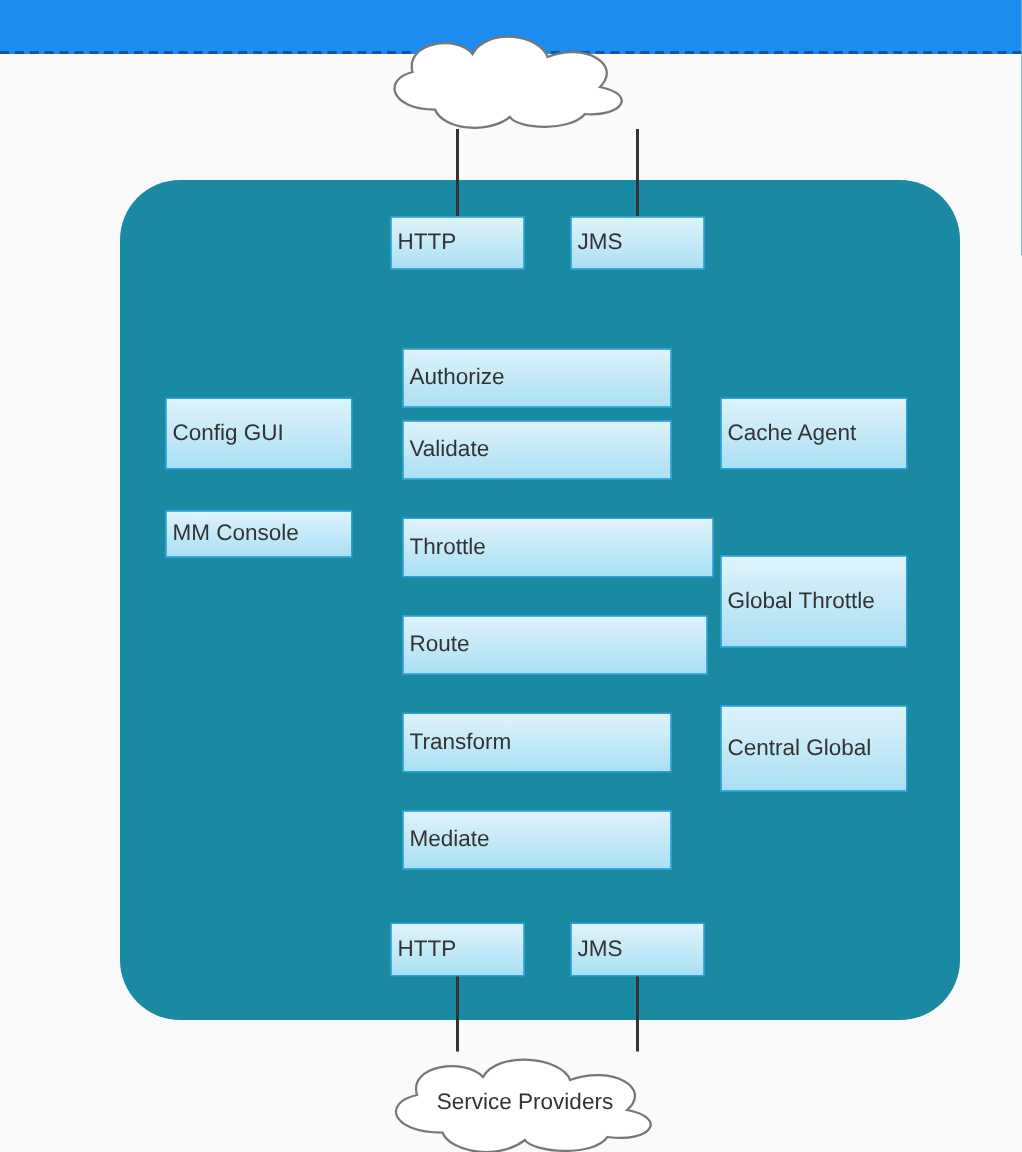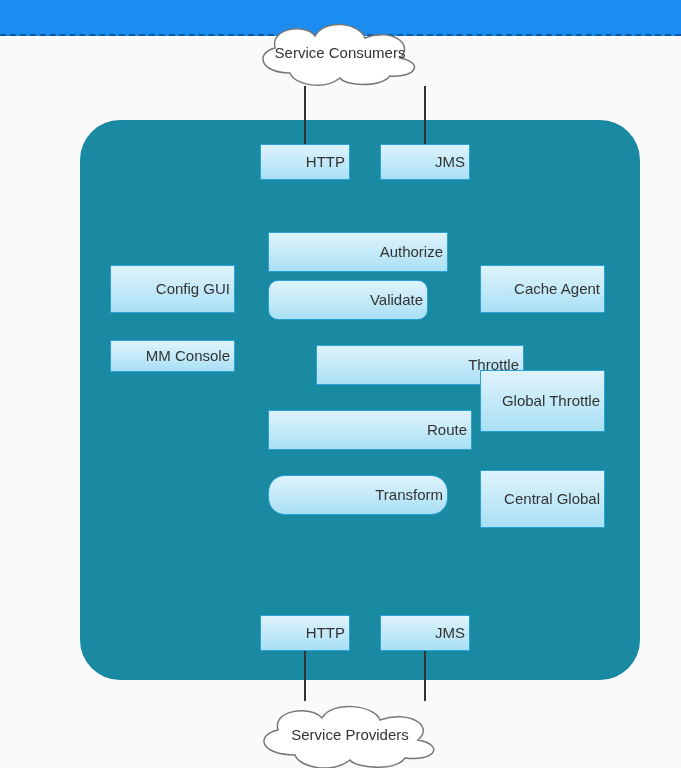--- a/index.html
+++ b/index.html
@@ -46,36 +46,36 @@
     height: 560px;
     background: #1a8aa3;
     border-radius: 40px;
   }
   .box {
     position: absolute;
     background: linear-gradient(#dff3fb, #a9e0f5);
     border: 1px solid #2aa0d8;
     display: flex;
     align-items: center;
-    justify-content: flex-end;
+    justify-content: flex-start;
     text-align: center;
     font-size: 15px;
     color: #333;
     line-height: 1.2;
     padding: 8px 4px;
   }
   
   .http-top { top: 24px; left: 180px; width: 90px; height: 36px; }
   .jms-top  { top: 24px; left: 300px; width: 90px; height: 36px; }
   
   .authorize { top: 112px;  left: 188px; width: 180px; height: 40px; }
-  .validate  { top: 160px; left: 188px; width: 160px; height: 40px; border-radius: 10px; }
-  .throttle  { top: 225px; left: 188px; width: 208px; height: 40px; margin-left: 48px; }
+  .validate  { top: 160px; left: 188px; width: 180px; height: 40px; }
+  .throttle  { top: 225px; left: 188px; width: 208px; height: 40px; }
   .route     { top: 290px; left: 188px; width: 204px; height: 40px; }
-  .transform { top: 355px; left: 188px; width: 180px; height: 40px; border-radius: 17px; }
+  .transform { top: 355px; left: 188px; width: 180px; height: 40px; }
   .mediate   { top: 420px; left: 188px; width: 180px; height: 40px; }
   
   .configgui { top: 145px; left: 30px; width: 125px; height: 48px; }
   .mmconsole { top: 220px; left: 30px; width: 125px; height: 32px; }
   
   .cacheagent     { top: 145px; left: 400px; width: 125px; height: 48px; }
   .globalthrottle { top: 250px; left: 400px; width: 125px; height: 62px; }
   .centrallogger  { top: 350px; left: 400px; width: 125px; height: 58px; }
   
   .http-bot { top: 495px; left: 180px; width: 90px; height: 36px; }
@@ -97,21 +97,20 @@
 
 <div class="topbar"></div>
 
 <div class="vline l1"></div>
 <div class="vline l2"></div>
 
 <div class="cloud cloud-top">
   <svg viewBox="0 0 180 70">
     <path d="M40 55 C10 55 5 35 25 30 C20 10 55 5 65 18 C75 0 110 5 115 20 C140 10 165 25 150 40 C175 45 165 60 140 58 C130 70 95 68 90 60 C75 72 45 68 40 55 Z" fill="#ffffff" stroke="#777" stroke-width="1.5"></path>
   </svg>
-  <span>Service Consumers</span>
 </div>
 
 <div class="panel">
   <div class="box http-top">
       <span>HTTP</span>
     </div>
   <div class="box jms-top">
       <span>JMS</span>
     </div>
 
@@ -122,20 +121,23 @@
       <span>Validate</span>
     </div>
   <div class="box throttle">
       <span>Throttle</span>
     </div>
   <div class="box route">
       <span>Route</span>
     </div>
   <div class="box transform">
       <span>Transform</span>
+    </div>
+  <div class="box mediate">
+      <span>Mediate</span>
     </div>
 
   <div class="box configgui">
       <span>Config GUI</span>
     </div>
   <div class="box mmconsole">
       <span>MM Console</span>
     </div>
 
   <div class="box cacheagent">

